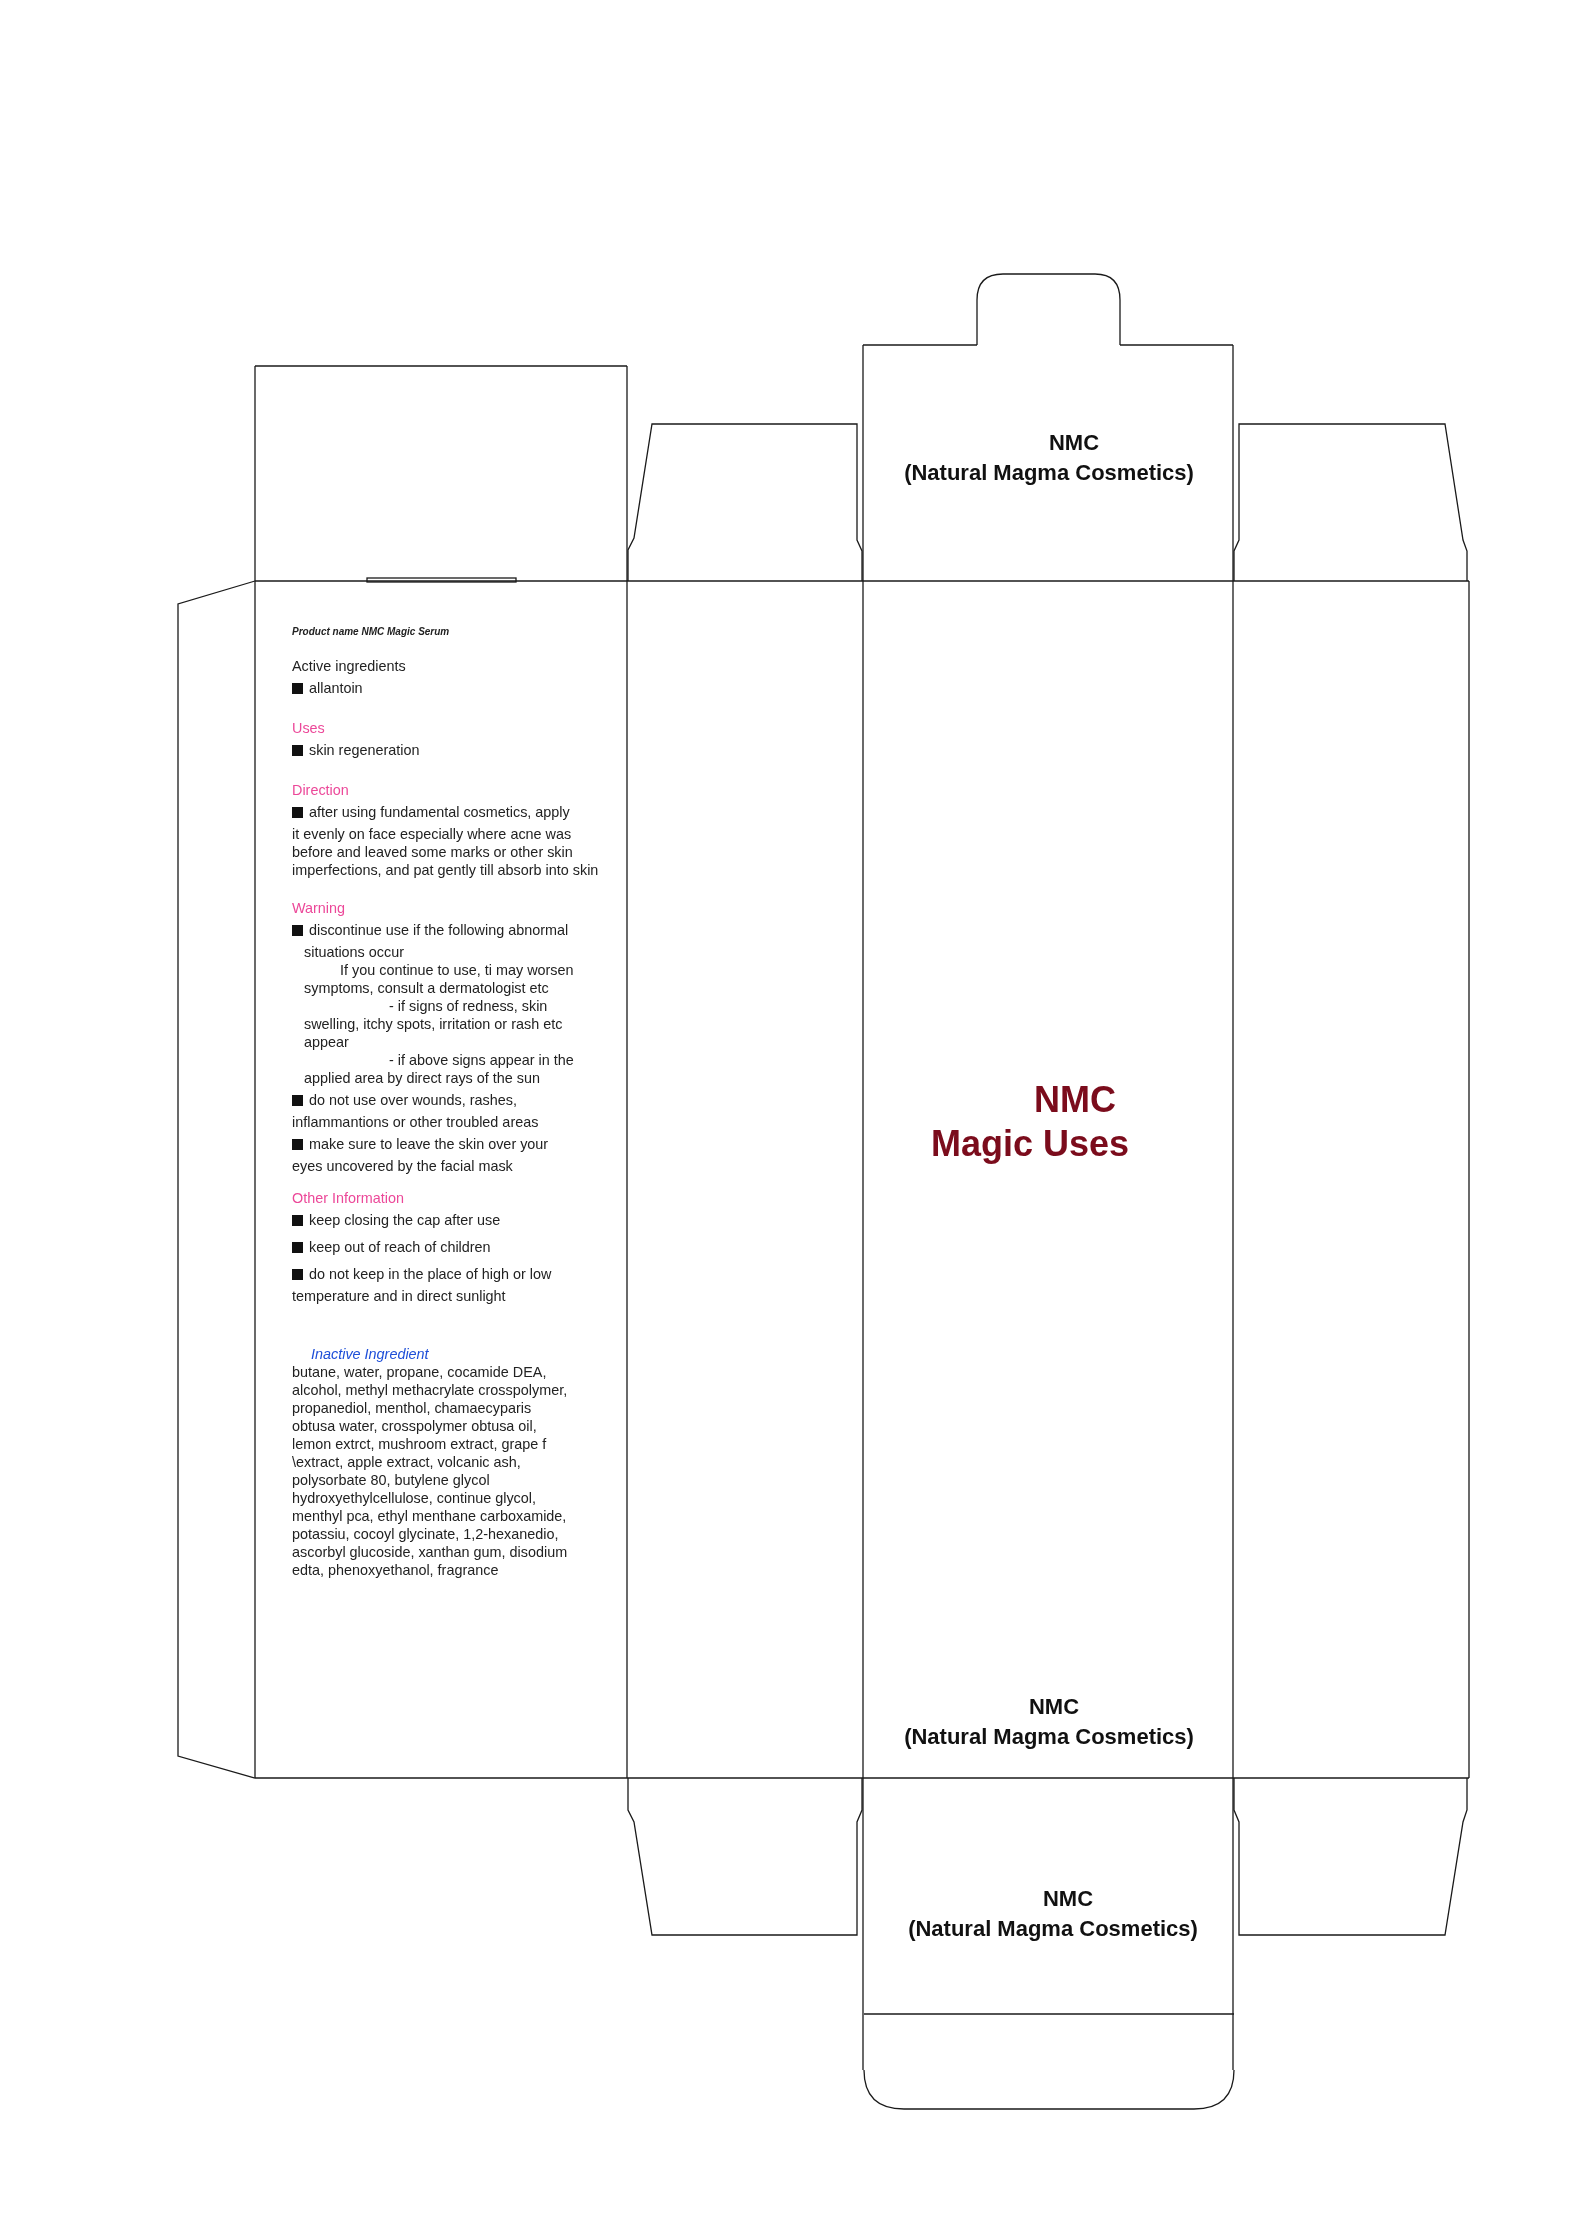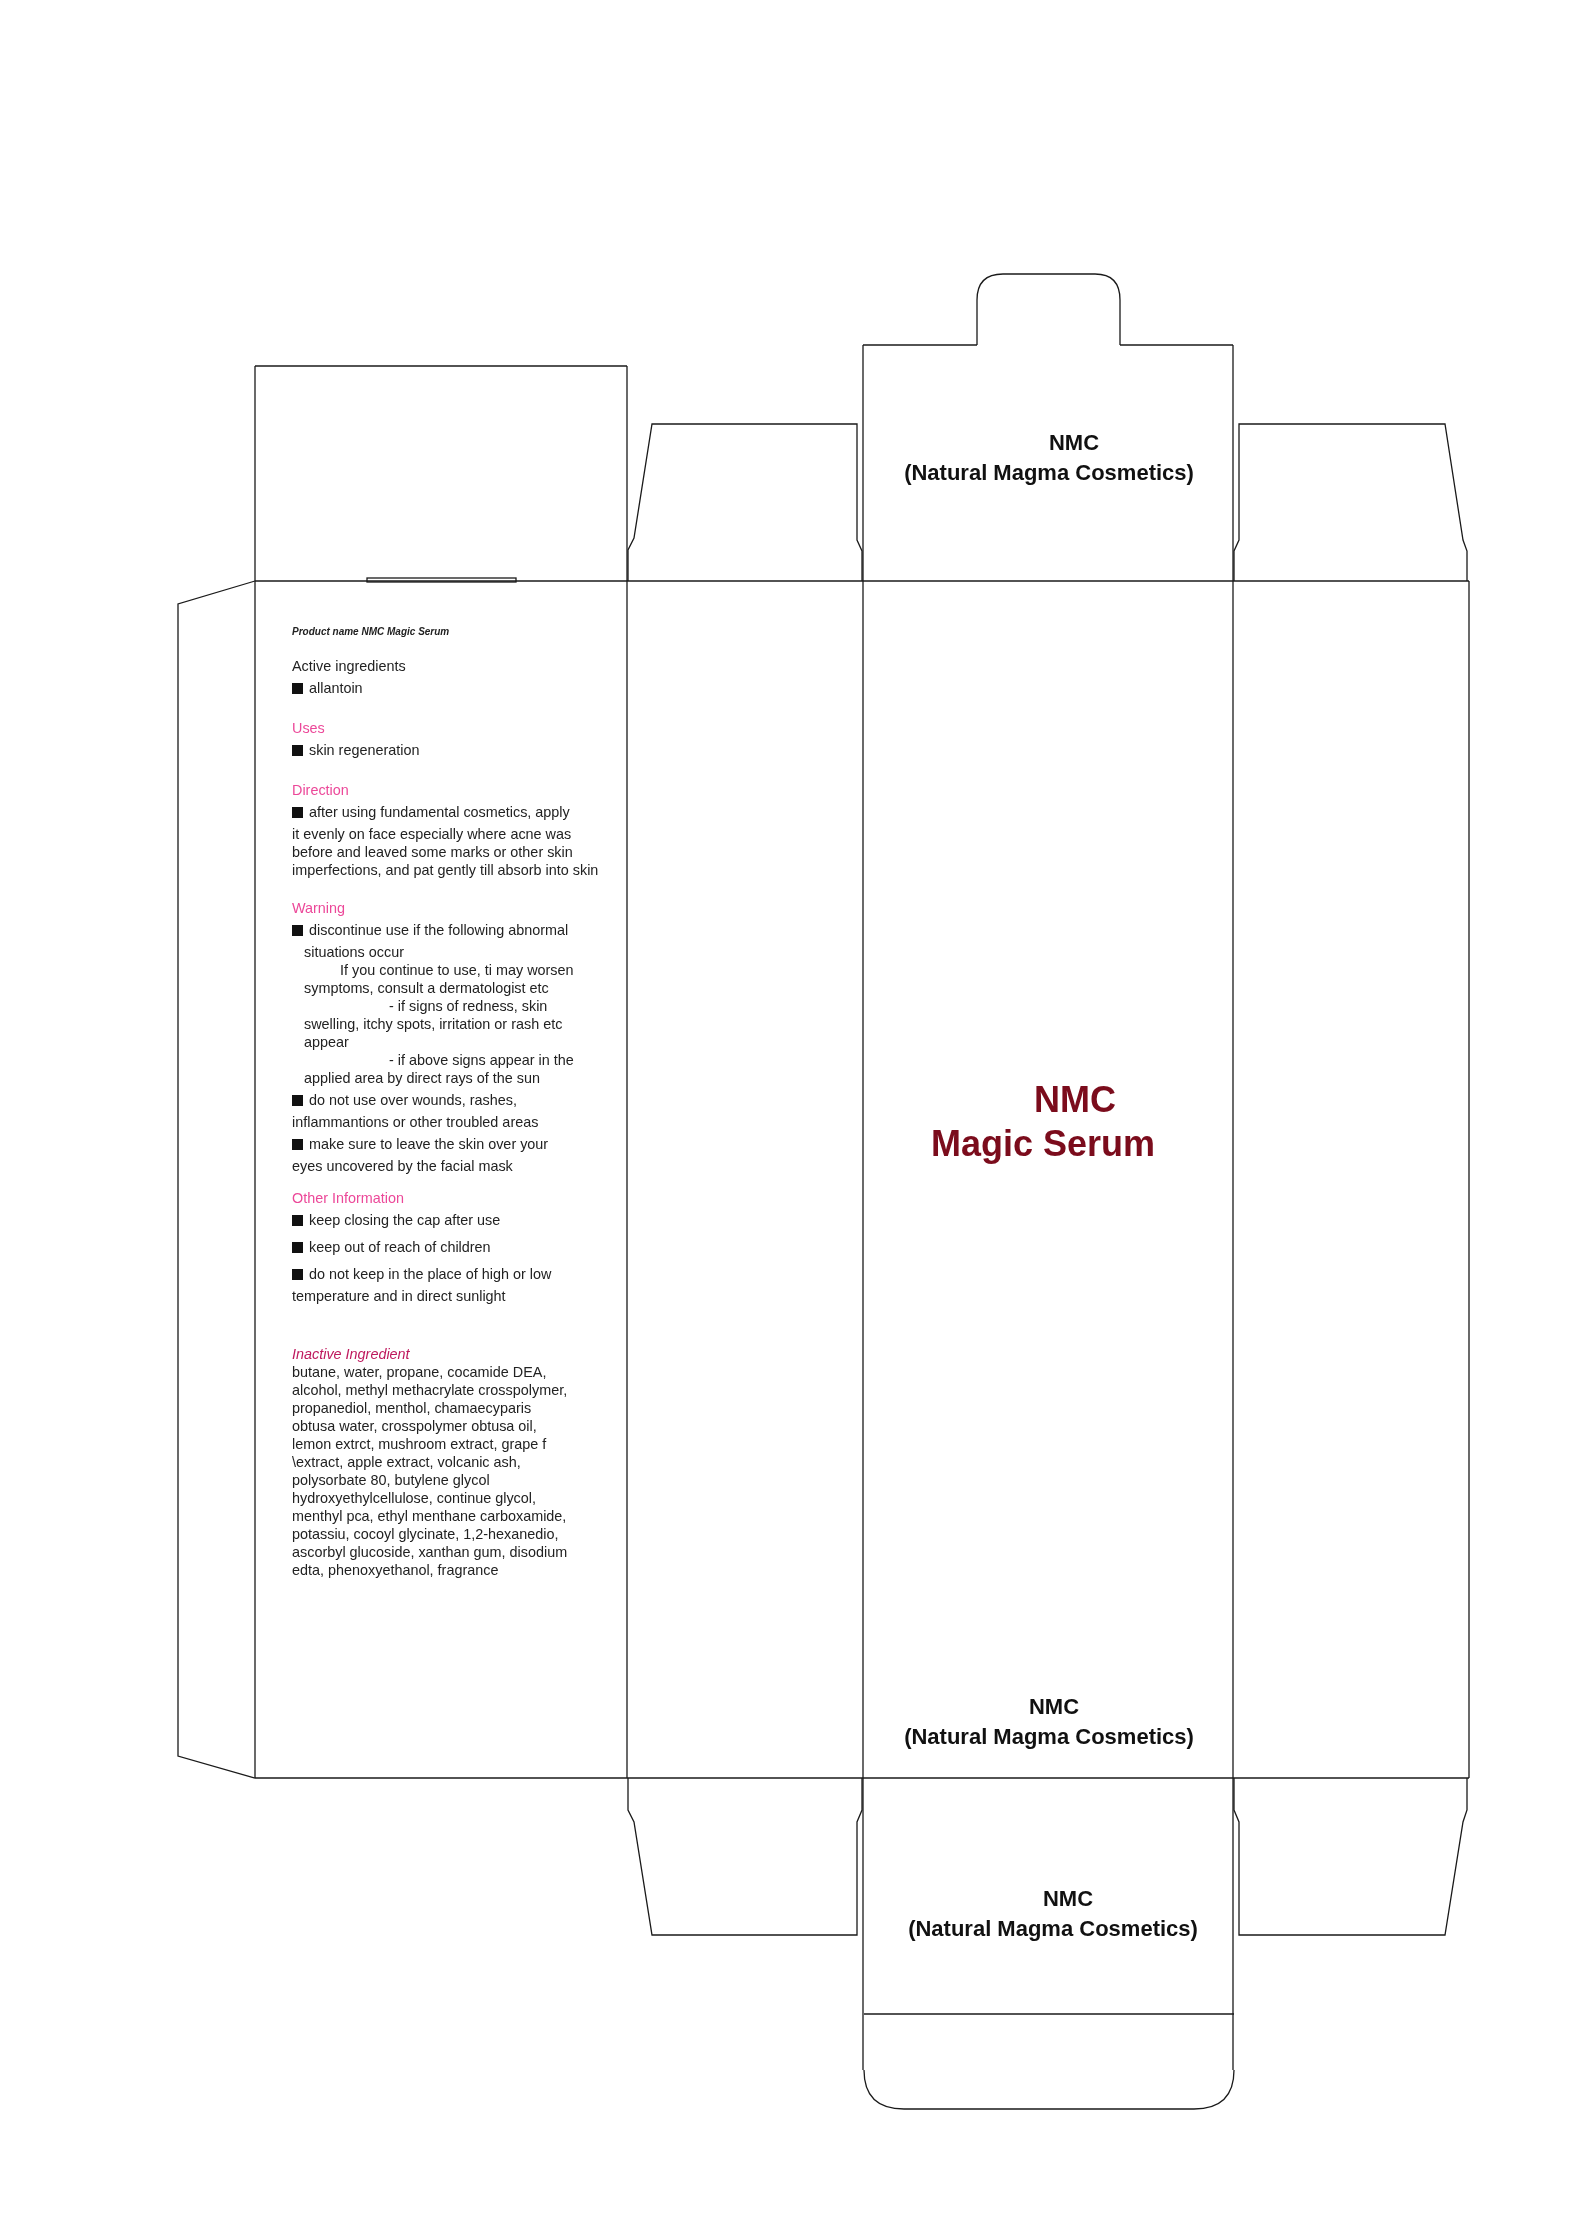--- a/index.html
+++ b/index.html
@@ -13,21 +13,21 @@
   .info { position:absolute; left:292px; top:623px; width:320px; font-size:14.4px; line-height:18px; color:#222; }
   .info .pname { font-weight:bold; font-style:italic; font-size:10px; margin-bottom:16px; }
   .info .head { margin-top:0; }
   .info .sec-title { color:#ec4899; }
   .info .sec { margin-bottom:14px; }
   .info .item { margin-top:4px; }
   .info .item .sq { display:inline-block; width:11px; height:11px; background:#111; margin-right:6px; vertical-align:-1px; }
   .info .indent { padding-left:12px; }
   .info .indent2 { padding-left:48px; }
   .info .indent3 { padding-left:97px; }
-  .info .inactive-title { font-style:italic; color:#be185d; margin-top:24px; }
+  .info .inactive-title { font-style:italic; color:#1d4ed8; margin-top:24px;margin-left:19px; }
   .info .inactive-body { line-height:18px; }
 </style>
 </head>
 <body>
 
 <svg class="dieline" viewBox="0 0 1580 2218" xmlns="http://www.w3.org/2000/svg">
 
   <line x1="255" y1="581" x2="1469" y2="581"></line>
   <line x1="255" y1="1778" x2="1469" y2="1778"></line>
 
@@ -58,21 +58,21 @@
   <path d="M864,2070 L864,2070 Q864,2109 904,2109 L1194,2109 Q1234,2109 1234,2070"></path>
 </svg>
 
 <div class="brand" style="left:864px; width:370px; top:428px;">
   <div style="padding-left:50px;">NMC</div>
   <div>(Natural Magma Cosmetics)</div>
 </div>
 
 <div class="hero">
   <span class="l1">NMC</span>
-  <span class="l2">Magic Serum</span>
+  <span class="l2">Magic Uses</span>
 </div>
 
 <div class="brand" style="left:864px; width:370px; top:1692px;">
   <div style="padding-left:10px;">NMC</div>
   <div>(Natural Magma Cosmetics)</div>
 </div>
 
 <div class="brand" style="left:868px; width:370px; top:1884px;">
   <div style="padding-left:30px;">NMC</div>
   <div>(Natural Magma Cosmetics)</div>

